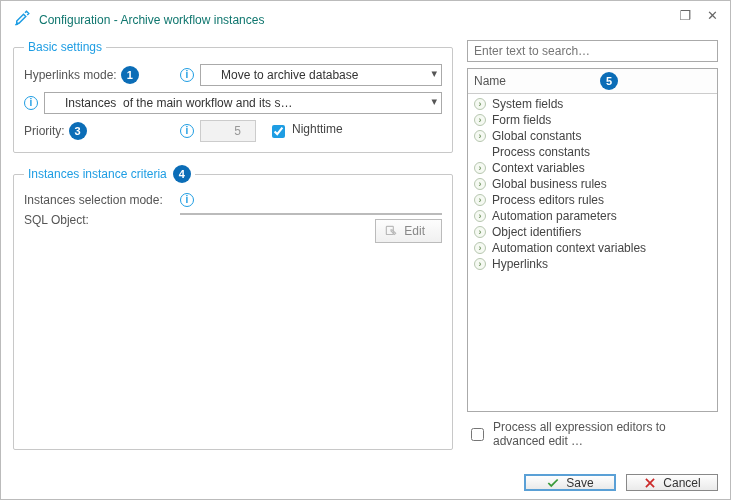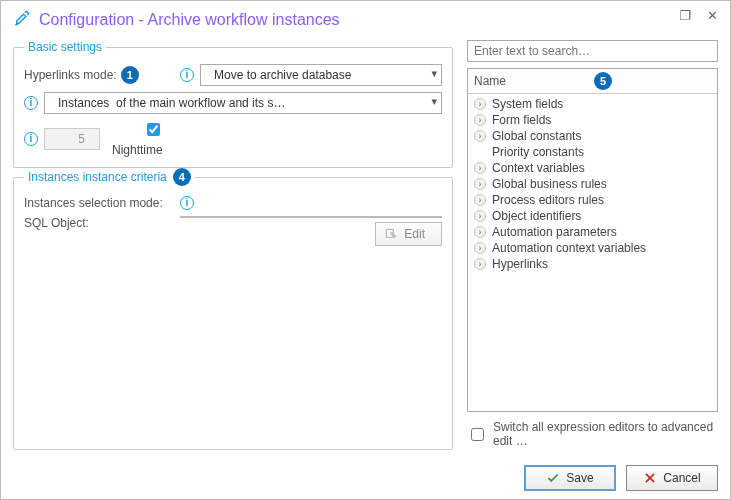--- a/index.html
+++ b/index.html
@@ -1,65 +1,65 @@
 <!DOCTYPE html>
 <html><head>
 <meta charset="utf-8">
 <style>
   * { box-sizing: border-box; font-family: "Segoe UI", Tahoma, sans-serif; font-size: 12px; }
   html, body { margin: 0; padding: 0; }
   body { width: 731px; height: 500px; background: #fff; border: 1px solid #bbb; overflow: hidden; position: relative; }
   .titlebar { display: flex; align-items: center; padding: 8px 12px 10px 12px; gap: 8px; }
   .titlebar .icon svg { width: 18px; height: 18px; }
-  .titlebar .title { color: #8b5cf6; font-size: 16px; }
+  .titlebar .title { color: #0f766e; font-size: 12px; }
   .winctl { position: absolute; top: 6px; right: 8px; display: flex; gap: 8px; color: #666; }
   .winctl span { cursor: pointer; padding: 2px 4px; font-size: 13px; line-height: 1; }
   .content { display: flex; gap: 14px; padding: 0 12px 50px 12px; height: calc(100% - 38px); }
-  .left { width: 440px; display: flex; flex-direction: column; gap: 0; }
+  .left { width: 440px; display: flex; flex-direction: column; gap: 12px; }
   .right { flex: 1; display: flex; flex-direction: column; gap: 6px; }
 
   fieldset { border: 1px solid #c8c8c8; border-radius: 2px; padding: 10px 10px 10px 10px; margin: 0; }
   legend { color: #1e9de3; padding: 0 4px; font-size: 12px; display: flex; align-items: center; gap: 4px; }
 
   .row { display: flex; align-items: center; margin-bottom: 6px; gap: 6px; }
   .row:last-child { margin-bottom: 0; }
   .label { width: 150px; color: #555; display: flex; align-items: center; gap: 4px; }
   .info-icon { width: 14px; height: 14px; border: 1.5px solid #1e9de3; border-radius: 50%; color: #1e9de3; display: inline-flex; align-items: center; justify-content: center; font-weight: bold; font-size: 10px; line-height: 1; cursor: pointer; flex-shrink: 0; }
   .badge { width: 18px; height: 18px; border-radius: 50%; background: #0b6db7; color: #fff; display: inline-flex; align-items: center; justify-content: center; font-size: 11px; font-weight: 600; flex-shrink: 0; }
   .badge.legend-badge { margin-left: 2px; }
 
-  select, input[type=text].combo { flex: 1; height: 22px; border: 1px solid #aaa; background: #fff; padding: 0 18px 0 13px; color: #333; appearance: none; position: relative; }
+  select, input[type=text].combo { flex: 1; height: 22px; border: 1px solid #aaa; background: #fff; padding: 0 18px 0 20px; color: #333; appearance: none; position: relative; }
   .combo-wrap { position: relative; flex: 1; display: flex; }
   .combo-wrap::after { content: "▾"; position: absolute; right: 5px; top: 3px; color: #555; pointer-events: none; font-size: 11px; }
   .combo.disabled { background: #f2f2f2; color: #999; border-color: #ccc; }
   .spinner { width: 56px; height: 22px; border: 1px solid #ccc; background: #f2f2f2; color: #999; text-align: right; padding: 0 14px 0 4px; position: relative; }
   .spinner::after { content: ""; position: absolute; right: 0; top: 0; bottom: 0; width: 12px; border-left: 1px solid #ddd; background: linear-gradient(#eee, #e0e0e0); }
-  .chk { display: flex; align-items: flex-end; gap: 4px; color: #444; margin-left: 6px; flex-direction: column; }
+  .chk { display: flex; align-items: flex-start; gap: 4px; color: #444; margin-left: 6px; }
   .chk input { width: 13px; height: 13px; accent-color: #1e9de3; }
 
   .sql-row { align-items: flex-start; }
   .sql-area { flex: 1; height: 182px; border: 1px solid #bbb; background: #f3f3f3; }
 
   .edit-btn { margin-top: 4px; align-self: flex-end; display: inline-flex; align-items: center; gap: 6px; padding: 2px 16px 2px 8px; border: 1px solid #bbb; background: linear-gradient(#fdfdfd,#f0f0f0); color: #888; cursor: default; height: 24px; }
   .edit-btn svg { width: 14px; height: 14px; opacity: 0.55; }
 
   .search { height: 22px; border: 1px solid #aaa; padding: 6px 6px; color: #888; }
   .tree-wrap { flex: 1; border: 1px solid #aaa; display: flex; flex-direction: column; overflow: hidden; }
-  .tree-head { padding: 3px 6px; border-bottom: 1px solid #ccc; background: #fdfdfd; color: #555; display: flex; align-items: center; gap: 8px; }
+  .tree-head { padding: 3px 6px; border-bottom: 1px solid #ccc; background: #fdfdfd; color: #555; display: flex; align-items: center; gap: 14px; }
   .tree-body { flex: 1; overflow-y: auto; padding: 2px 0; }
   .tree-item { display: flex; align-items: center; gap: 6px; padding: 1px 6px; color: #444; cursor: pointer; }
   .tree-item.child { padding-left: 24px; }
   .arrow-icon { width: 12px; height: 12px; border: 1px solid #b7c7b0; border-radius: 50%; display: inline-flex; align-items: center; justify-content: center; color: #7a9a6a; font-size: 9px; background: #f5f9f2; }
   .arrow-icon::before { content: "›"; line-height: 1; font-weight: bold; }
 
   .adv-row { display: flex; align-items: center; gap: 6px; color: #555; padding: 2px 0; }
   .adv-row input { width: 13px; height: 13px; }
 
   .footer { position: absolute; bottom: 8px; right: 12px; display: flex; gap: 10px; }
-  .btn { display: inline-flex; align-items: center; justify-content: center; gap: 6px; min-width: 92px; height: 26px; border: 1px solid #888; background: linear-gradient(#fefefe,#eaeaea); color: #333; cursor: pointer; padding: 0 10px; }
+  .btn { display: inline-flex; align-items: center; justify-content: center; gap: 6px; min-width: 92px; height: 17px; border: 1px solid #888; background: linear-gradient(#fefefe,#eaeaea); color: #333; cursor: pointer; padding: 0 10px; }
   .btn.primary { border: 2px solid #5aa0d6; }
   .btn svg { width: 14px; height: 14px; }
 </style>
 </head>
 <body>
 
 <div class="titlebar">
   <span class="icon">
     <svg viewBox="0 0 24 24" fill="none" stroke="#1e9de3" stroke-width="2">
         <path d="M14 7l3 3-9 9H5v-3l9-9z"></path>
@@ -94,20 +94,24 @@
       </div>
 
       <div class="row">
         <span class="info-icon">i</span>
         <div class="combo-wrap">
           <input type="text" class="combo disabled" readonly="" value="Instances  of the main workflow and its s…" style="">
         </div>
       </div>
 
       <div class="row">
+        <div class="label">
+          <span>Priority:</span>
+          <span class="badge">3</span>
+        </div>
         <span class="info-icon">i</span>
         <input class="spinner" readonly="" value="5" style="">
         <label class="chk">
           <input type="checkbox" checked="" style="">
           <span>Nighttime</span>
         </label>
       </div>
     </fieldset>
 
     <fieldset style="flex:1; display:flex; flex-direction:column;">
@@ -152,55 +156,55 @@
           </div>
           <div class="tree-item">
             <span class="arrow-icon"></span>
             <span>Form fields</span>
           </div>
           <div class="tree-item">
             <span class="arrow-icon"></span>
             <span>Global constants</span>
           </div>
           <div class="tree-item child">
-            <span>Priority constants</span>
+            <span>Process constants</span>
           </div>
           <div class="tree-item">
             <span class="arrow-icon"></span>
             <span>Context variables</span>
           </div>
           <div class="tree-item">
             <span class="arrow-icon"></span>
             <span>Global business rules</span>
           </div>
           <div class="tree-item">
             <span class="arrow-icon"></span>
             <span>Process editors rules</span>
           </div>
           <div class="tree-item">
             <span class="arrow-icon"></span>
+            <span>Automation parameters</span>
+          </div>
+          <div class="tree-item">
+            <span class="arrow-icon"></span>
             <span>Object identifiers</span>
-          </div>
-          <div class="tree-item">
-            <span class="arrow-icon"></span>
-            <span>Automation parameters</span>
           </div>
           <div class="tree-item">
             <span class="arrow-icon"></span>
             <span>Automation context variables</span>
           </div>
           <div class="tree-item">
             <span class="arrow-icon"></span>
             <span>Hyperlinks</span>
           </div>
         </div>
     </div>
     <label class="adv-row">
       <input type="checkbox" style="">
-      <span>Switch all expression editors to advanced edit …</span>
+      <span>Process all expression editors to advanced edit …</span>
     </label>
   </div>
 </div>
 
 <div class="footer">
   <button class="btn primary">
     <svg viewBox="0 0 24 24" stroke="#3a9a3a" stroke-width="3" fill="none">
         <path d="M4 12l5 5L20 6"></path>
       </svg>
     <span>Save</span>

